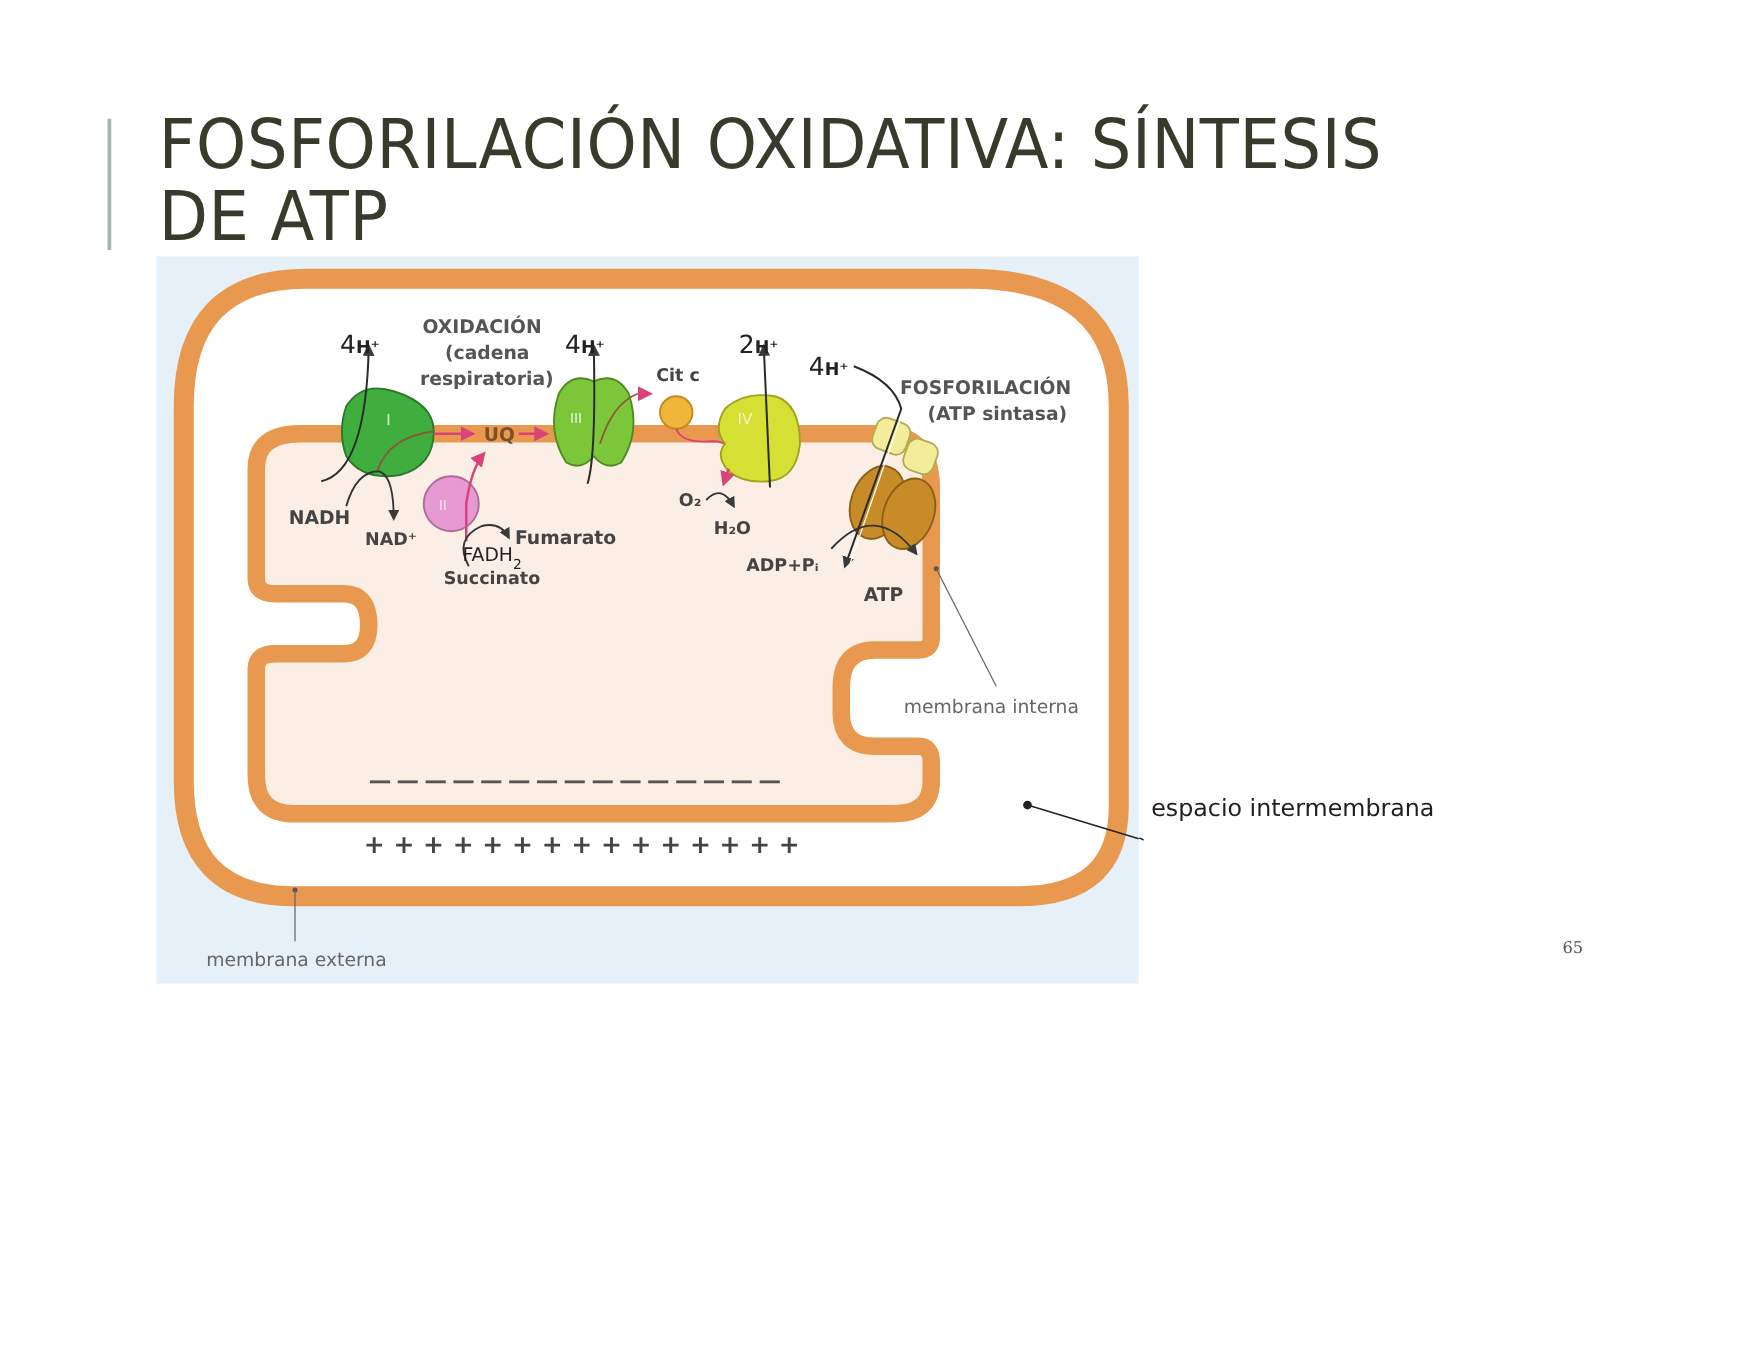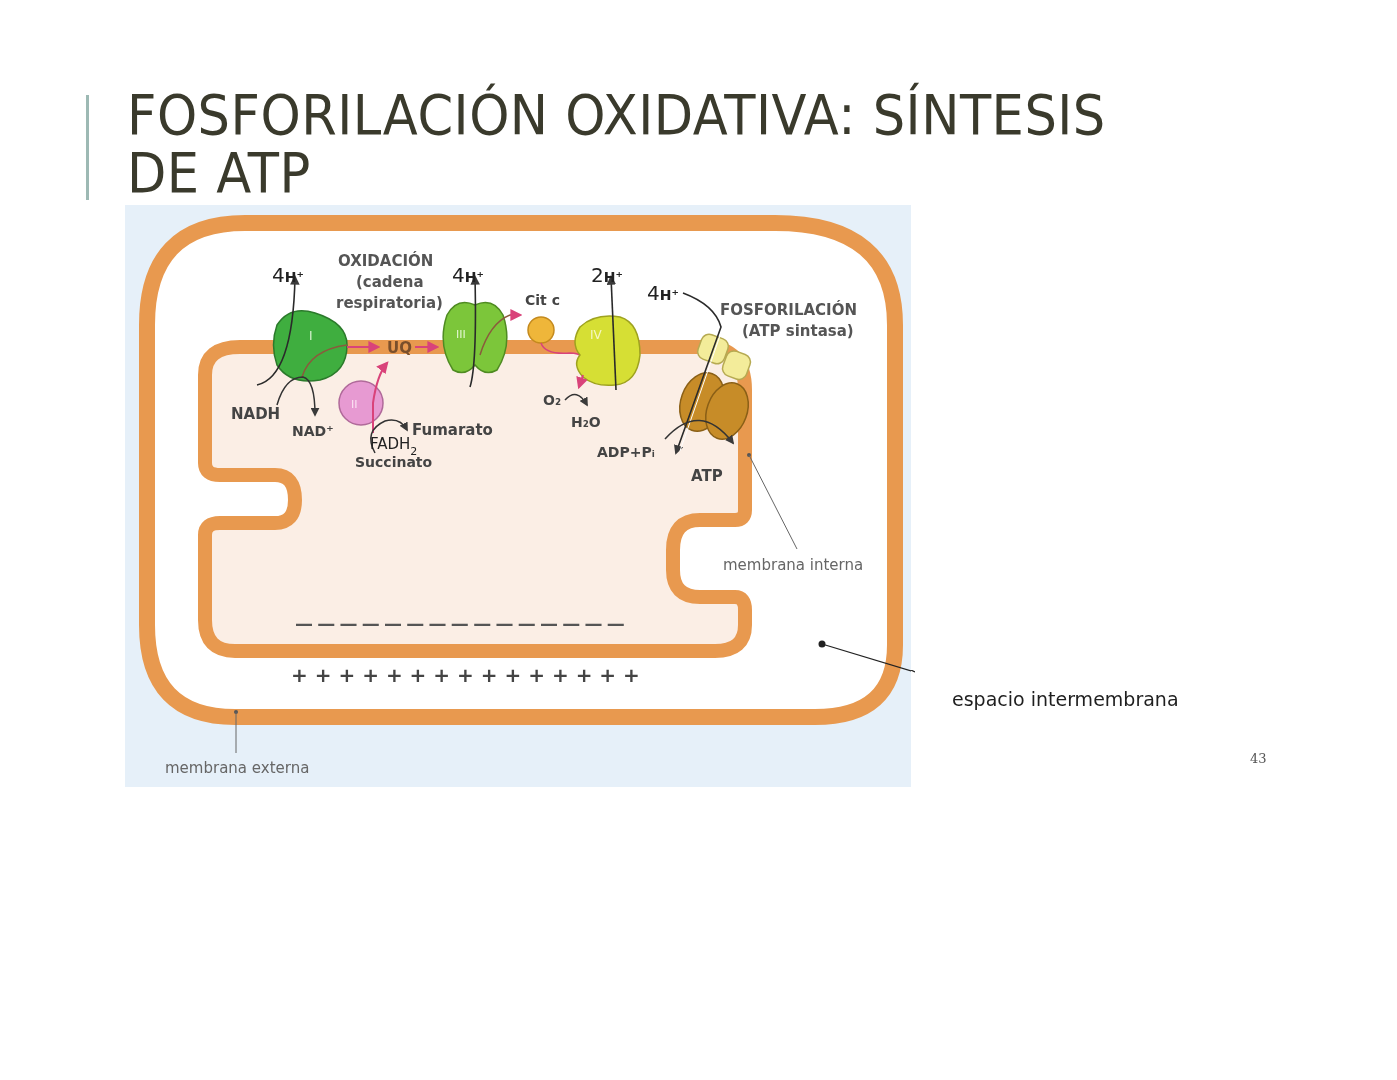--- a/index.html
+++ b/index.html
@@ -15,22 +15,22 @@
       font-family: "DejaVu Sans", sans-serif; font-size: 55px; line-height: 58px;
       color: #3a3a2c; letter-spacing: 0.5px; font-weight: normal; margin: 0;
       transform: scaleX(0.93); transform-origin: left top;
     }
     .figure {
       position: absolute; left: 125px; top: 205px; width: 786px; height: 582px;
     }
     .figure svg { display: block; }
     .svg-label { font-family: "DejaVu Sans", sans-serif; }
     .ext-label {
-      position: absolute; left: 921px; top: 688px; font-size: 19px; color: #1f1f1f;
-      font-family: "DejaVu Sans", sans-serif; white-space: nowrap; margin-left: 31px;
+      position: absolute; left: 921px; top: 636px; font-size: 19px; color: #1f1f1f;
+      font-family: "DejaVu Sans", sans-serif; white-space: nowrap;
     }
     .page-number {
       position: absolute; left: 1250px; top: 751px; font-size: 13px; color: #555;
       font-family: "DejaVu Serif", serif;
     }
   </style>
 </head>
 <body>
 
 <div class="accent-bar"></div>
@@ -142,13 +142,13 @@
     <circle cx="697" cy="439" r="3.5" fill="#222"></circle>
     <line x1="697" y1="439" x2="786" y2="466" stroke="#222" stroke-width="1.2"></line>
   </svg>
 </div>
 
 <svg style="position:absolute;left:911px;top:670px" width="4" height="4">
   <line x1="0" y1="0" x2="4" y2="2" stroke="#222" stroke-width="1.2"></line>
 </svg>
 <div class="ext-label">espacio intermembrana</div>
 
-<div class="page-number">43</div>
+<div class="page-number">65</div>
 
 </body></html>

